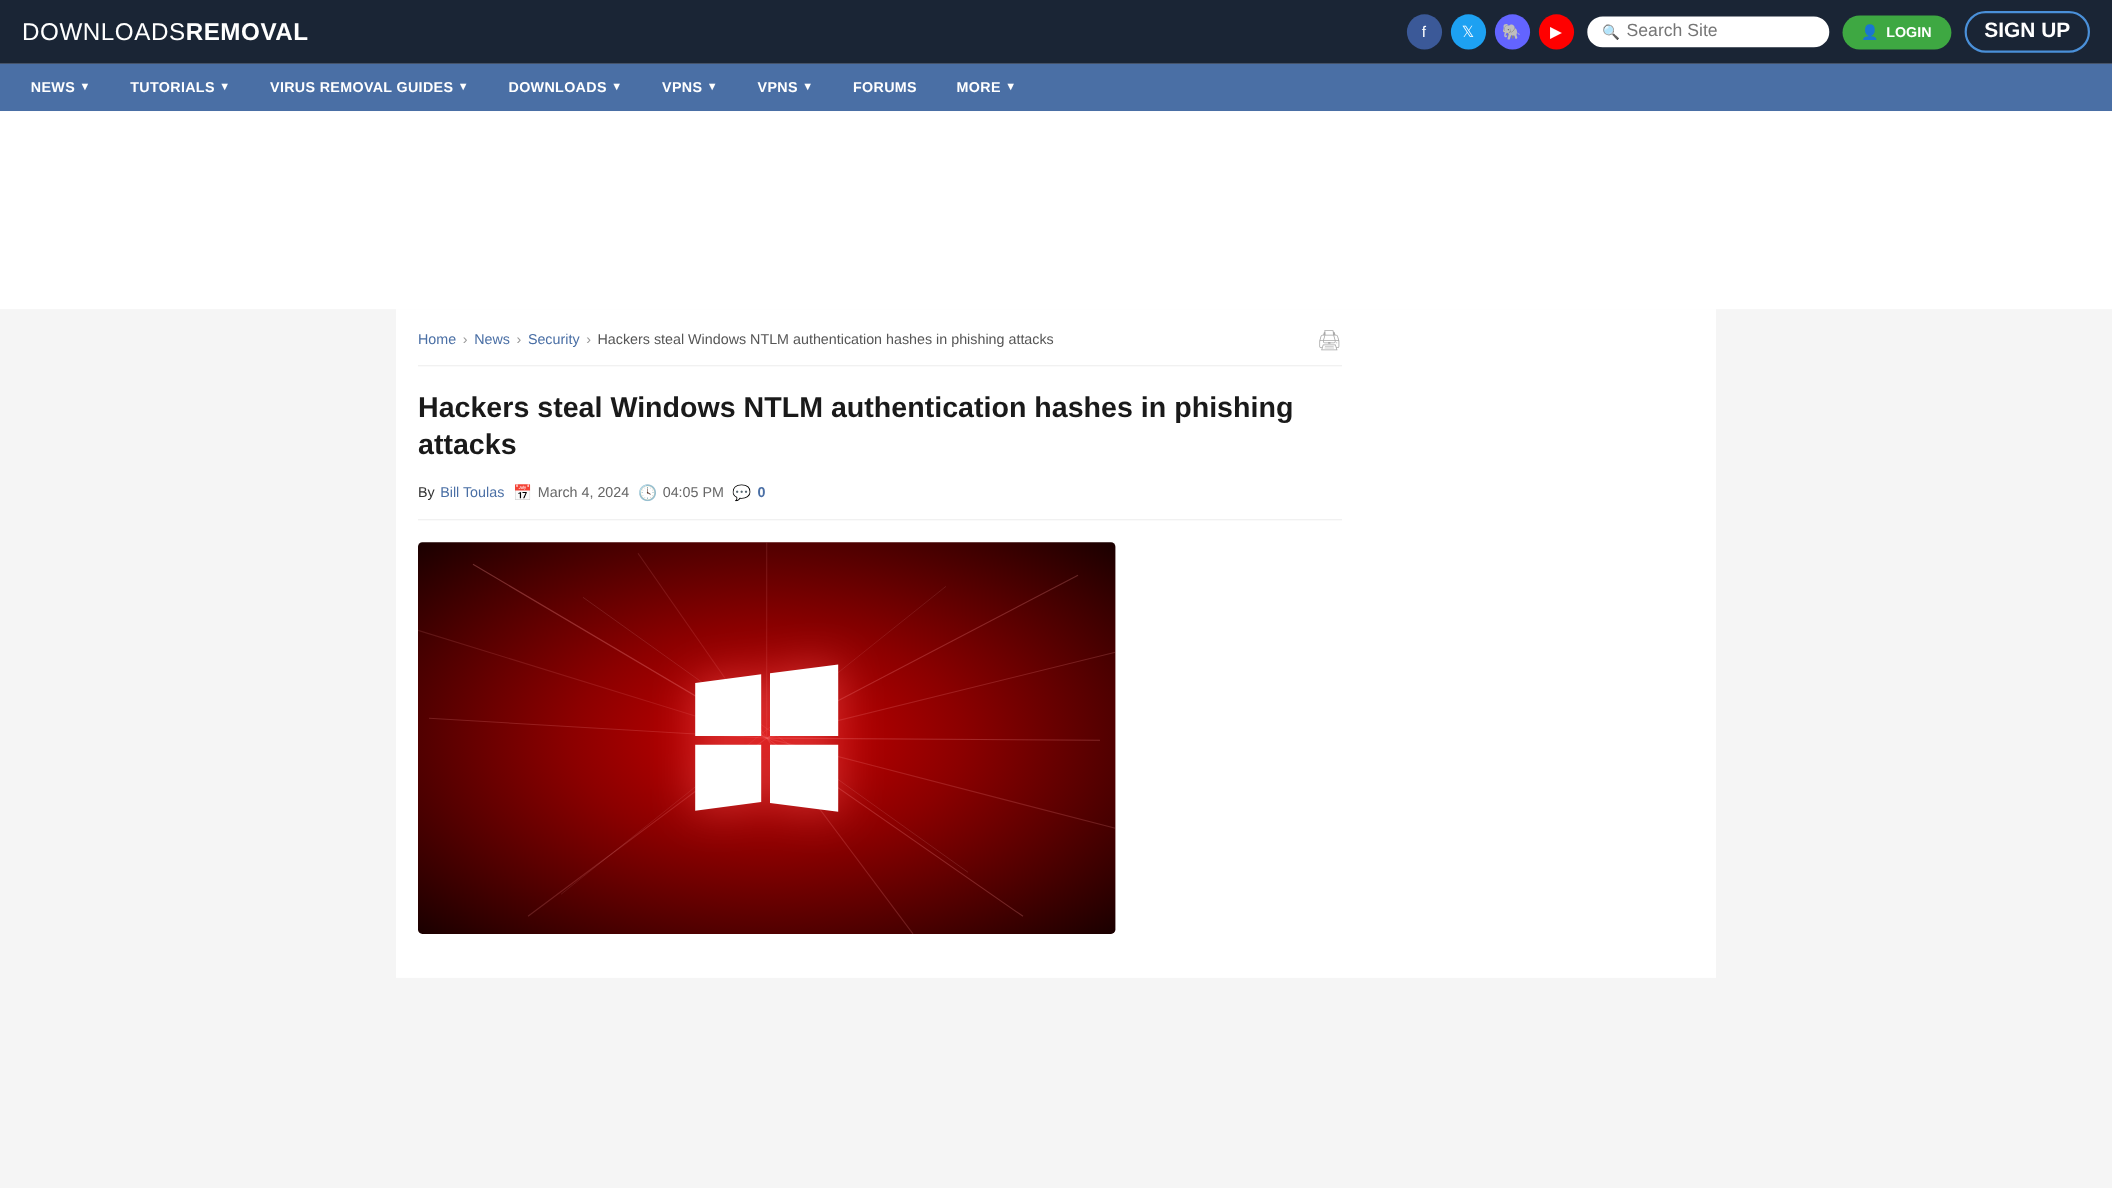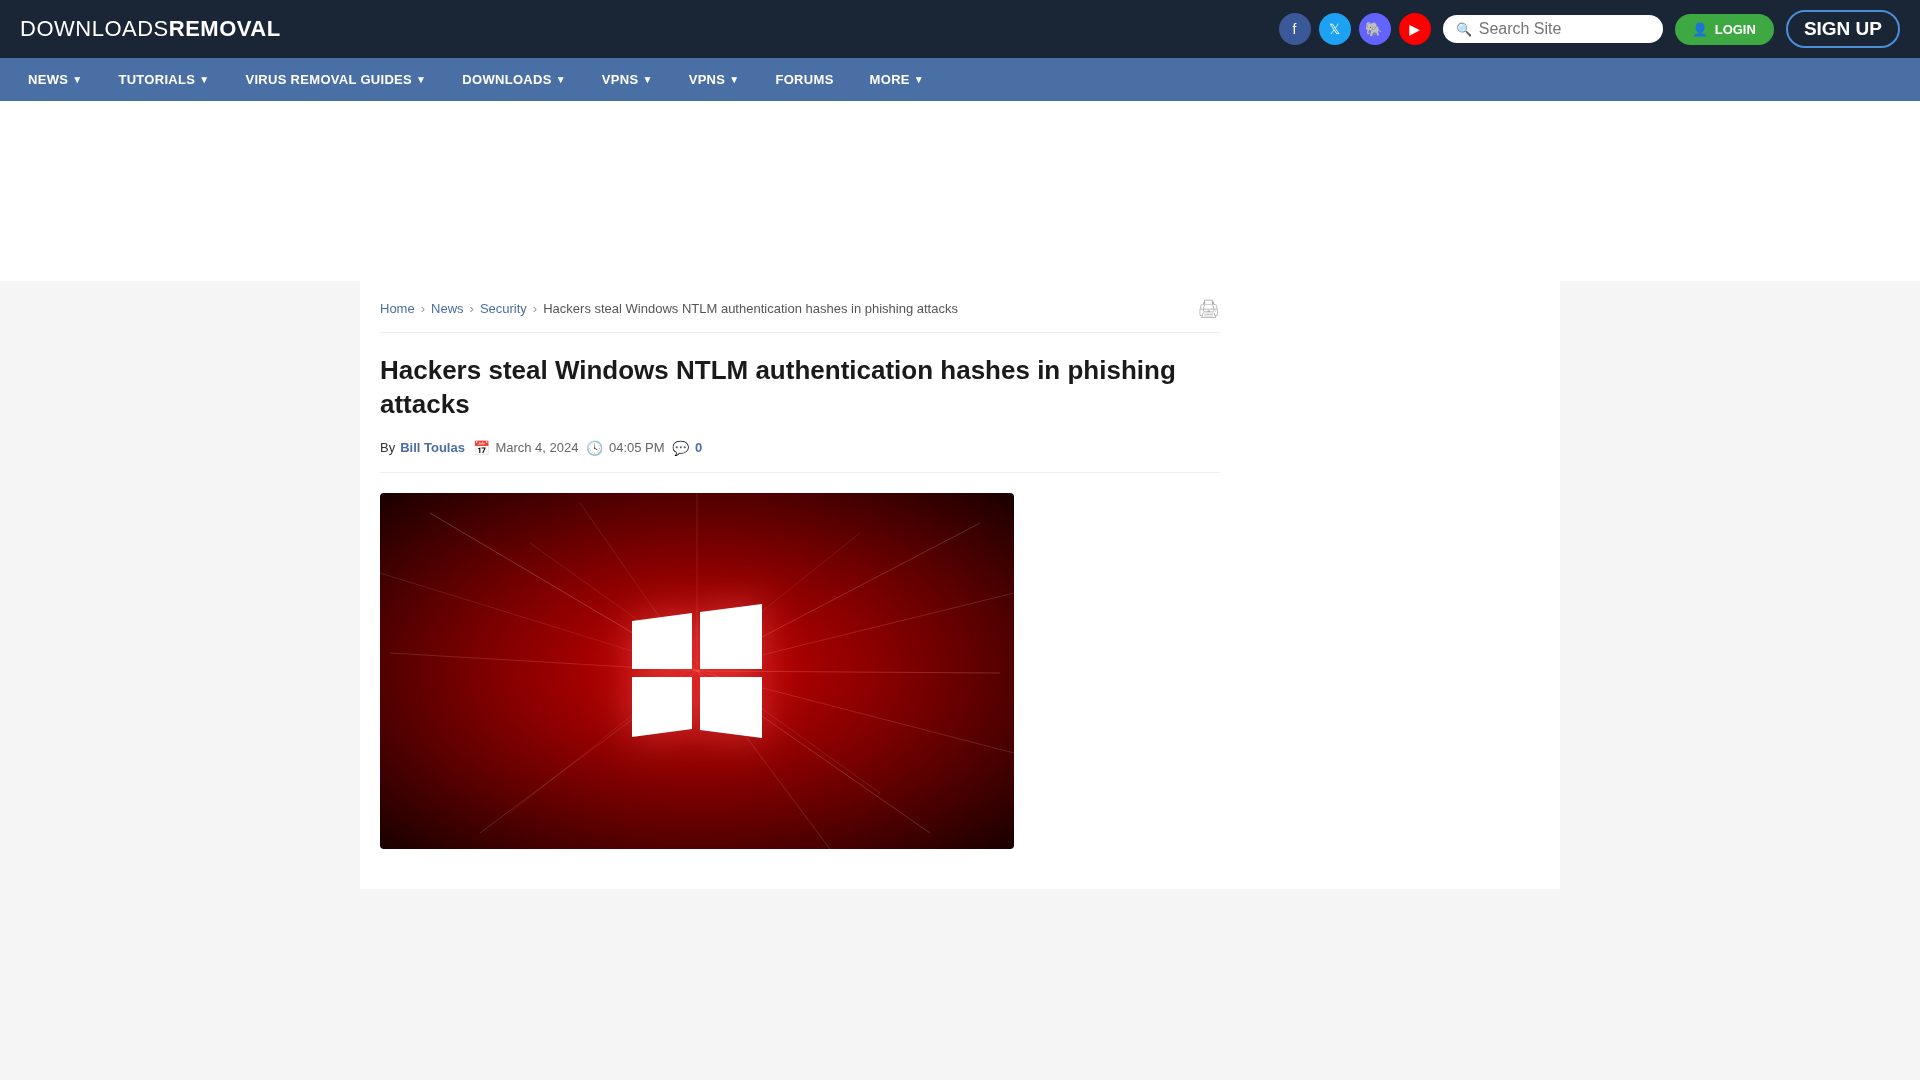--- a/index.html
+++ b/index.html
@@ -163,21 +163,21 @@
       display: flex;
       align-items: center;
       gap: 8px;
       font-size: 13px;
       color: #666;
       margin-bottom: 20px;
       padding-bottom: 16px;
       border-bottom: 1px solid #eee;
     }
     .article-meta .author { color: #333; }
-    .article-meta .author a { color: #4a6fa5; text-decoration: none; font-weight: bold; }
+    .article-meta .author a { color: #4a6fa5; text-decoration: none; font-weight: normal; }
     .meta-item { display: flex; align-items: center; gap: 5px; }
     .meta-icon { font-size: 14px; color: #888; }
     .comments-icon { color: #aaa; }
     .comments-count { color: #4a6fa5; font-weight: bold; }
 
     
     .article-image {
       width: 634px;
       height: 356px;
       background: radial-gradient(ellipse at center, #cc0000 0%, #8b0000 40%, #1a0000 100%);

